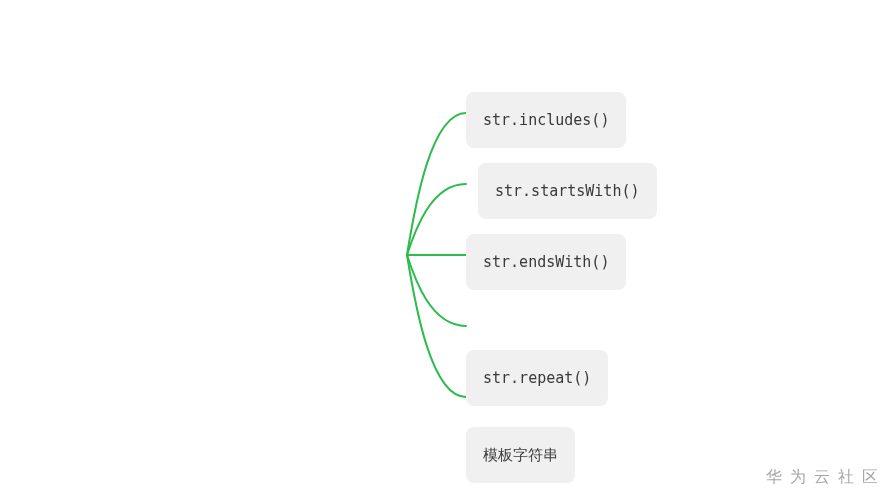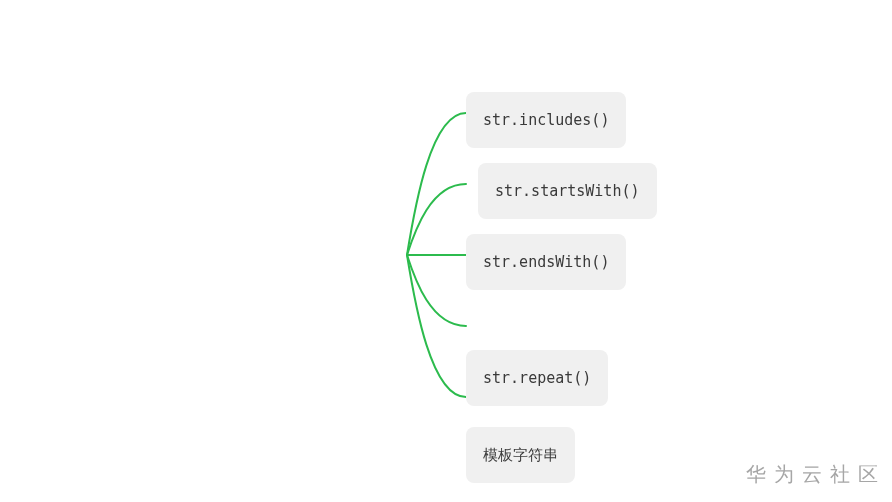--- a/index.html
+++ b/index.html
@@ -69,21 +69,21 @@
     font-family: "DejaVu Sans Mono", "Liberation Mono", monospace;
     font-size: 15px;
     color: var(--node-text);
     white-space: nowrap;
   }
 
   .watermark {
     position: absolute;
     right: 6px;
     bottom: 14px;
-    font-size: 20px;
+    font-size: 16px;
     color: var(--watermark-text);
     letter-spacing: 8px;
     user-select: none;
   }
 </style>
 </head>
 <body>
 
 <div class="canvas">
 

